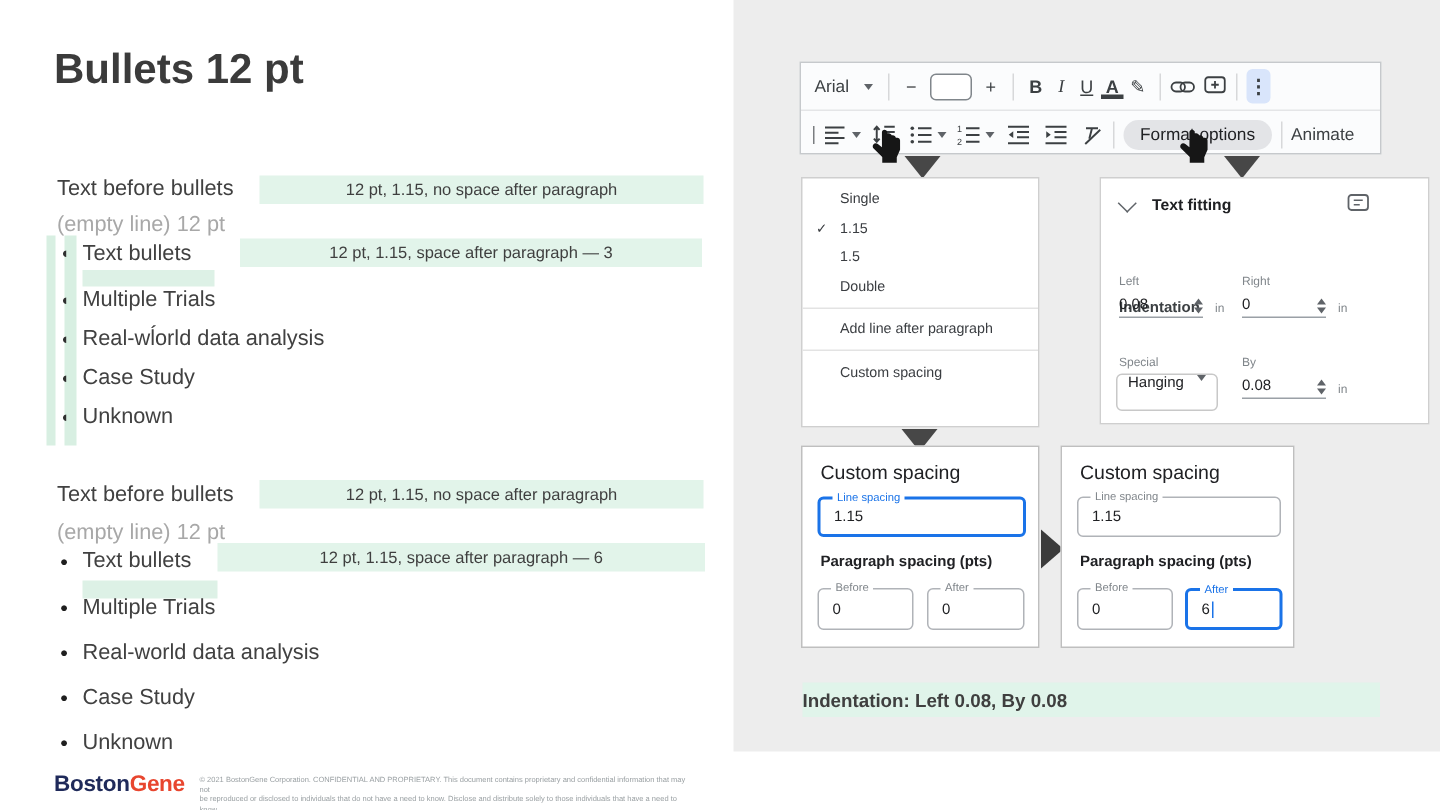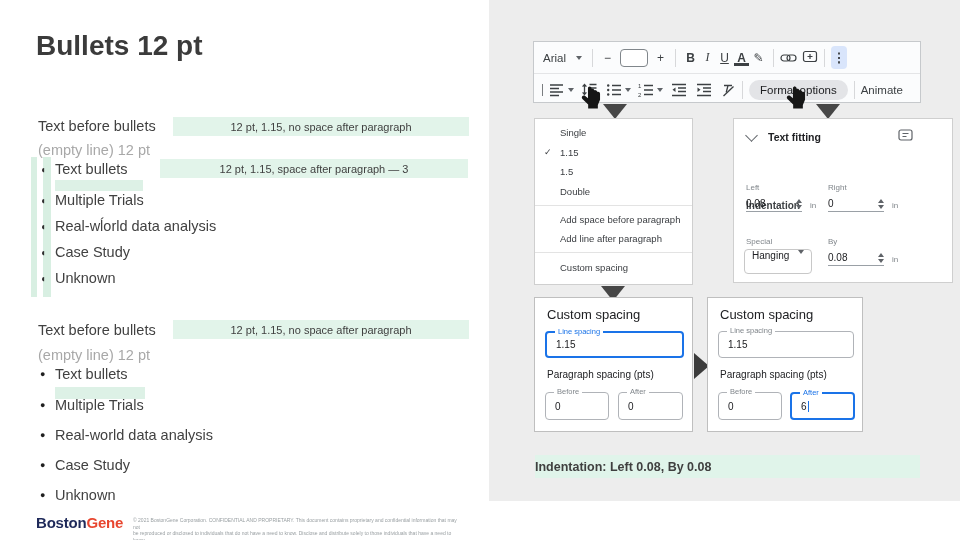--- a/index.html
+++ b/index.html
@@ -84,21 +84,21 @@
   .cs-dialog{background:#fff;border:1px solid #bfbfbf;box-sizing:border-box;}
   .cs-title{font-size:13px;color:#202124;}
   .f-input{position:absolute;background:#fff;border-radius:4px;box-sizing:border-box;
            display:flex;align-items:center;padding-left:9px;}
   .f-label{position:absolute;top:-5px;left:8px;background:#fff;padding:0 3px;font-size:7.5px;
            color:#80868b;white-space:nowrap;line-height:8px;}
   .b-norm{border:1px solid #b0b3b8;}
   .b-focus{border:2px solid #1a73e8;}
   .l-focus{color:#1a73e8;}
   .caret-bar{display:inline-block;width:1px;height:11px;background:#1a73e8;margin-left:1px;}
-  .cs-sec{font-size:10px;font-weight:normal;color:#202124;}
+  .cs-sec{font-size:10px;font-weight:bold;color:#202124;}
 
   .info-bar{left:46px;top:455px;width:385px;height:23px;background:#e0f4ea;display:flex;
             align-items:center;font-size:12.5px;font-weight:bold;color:#3f3f3f;}
 </style>
 </head>
 <body>
 
 <div class="stage">
 
   <div class="abs slide-title">Bullets 12 pt</div>
@@ -130,20 +130,21 @@
   </div>
   <div class="bullet-row body-txt" style="left:40px;top:270px;">
     <span class="dot1">◖</span>
     <span>Unknown</span>
   </div>
 
   <div class="abs body-txt" style="left:38px;top:322px;">Text before bullets</div>
   <div class="abs pill" style="left:173px;top:320px;width:296px;">12 pt, 1.15, no space after paragraph</div>
   <div class="abs body-txt gray-txt" style="left:38px;top:347px;">(empty line) 12 pt</div>
 
+  <div class="abs pill" style="left:145px;top:362px;width:325px;">12 pt, 1.15, space after paragraph — 6</div>
   <div class="abs gap-rect" style="left:55px;top:387px;width:90px;height:12px;"></div>
 
   <div class="bullet-row body-txt" style="left:40px;top:366px;">
     <span class="dot2">●</span>
     <span>Text bullets</span>
   </div>
   <div class="bullet-row body-txt" style="left:40px;top:397px;">
     <span class="dot2">●</span>
     <span>Multiple Trials</span>
   </div>
@@ -266,23 +267,20 @@
         <span class="menu-check">✓</span>
         <span>1.15</span>
       </div>
       <div class="menu-item">
           <span>1.5</span>
         </div>
       <div class="menu-item">
           <span>Double</span>
         </div>
       <div class="menu-div"></div>
-      <div class="menu-item" style="height:19px;">
-          <span>Add space before paragraph</span>
-        </div>
       <div class="menu-item" style="height:19px;">
           <span>Add line after paragraph</span>
         </div>
       <div class="menu-div"></div>
       <div class="menu-item" style="height:21px;">
           <span>Custom spacing</span>
         </div>
     </div>
 
     <div class="abs textfit">

